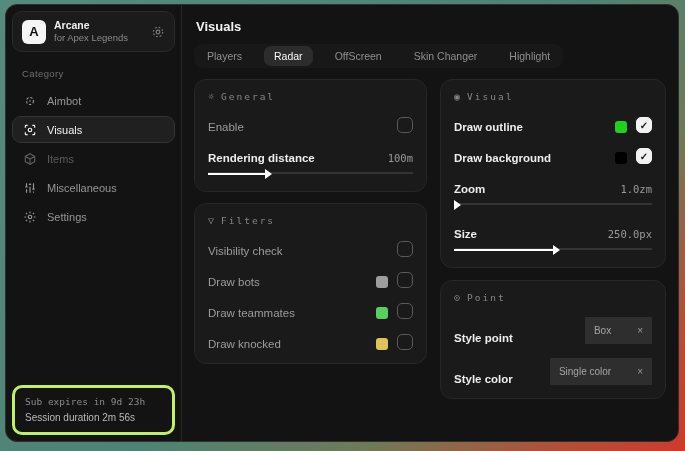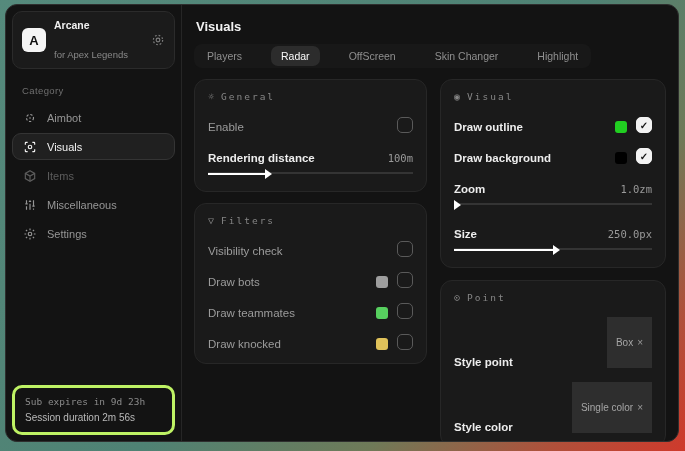--- a/index.html
+++ b/index.html
@@ -19,21 +19,21 @@
   .app-card {
     display:flex; align-items:center; gap:8px;
     background:#1b1b1b; border:1px solid #2b2b2b; border-radius:10px;
     padding:7px 9px; margin-bottom:10px;
   }
   .logo { width:24px; height:24px; background:#f5f5f5; border-radius:6px;
     display:flex; align-items:center; justify-content:center;
     color:#111; font-weight:bold; font-size:13px; }
   .app-meta { flex:1; line-height:1.25; }
   .app-title { color:#f0f0f0; font-size:10.5px; font-weight:bold; }
-  .app-sub { color:#8a8a8a; font-size:9.5px;margin-top:17px; }
+  .app-sub { color:#8a8a8a; font-size:9.5px; }
   .hdr-gear { color:#7d7d7d; display:flex; }
   .cat-label { color:#6f6f6f; font-size:9.5px; margin:6px 0 8px 10px; letter-spacing:.4px; }
   .nav { display:flex; flex-direction:column; gap:2px;text-align:right; }
   .nav-item {
     display:flex; align-items:center; gap:10px;
     height:27px; padding:0 10px; border-radius:9px;
     color:#969696; font-size:11px; border:1px solid transparent; cursor:default;
   }
   .nav-item .ic { display:flex; }
   .nav-item.active { background:#202020; border-color:#343434; color:#f2f2f2; }
@@ -41,21 +41,21 @@
   .session-card {
     margin-top:auto; border:3px solid #bef264; border-radius:10px;
     padding:7px 10px; line-height:1.55;
   }
   .sess-line1 { color:#8b8b8b; font-size:9.5px; font-family:"DejaVu Sans Mono", monospace; }
   .sess-line2 { color:#b9b9b9; font-size:10px; }
   
   .main { flex:1; padding:14px 12px 12px 12px; display:flex; flex-direction:column; }
   .page-title { color:#f2f2f2; font-size:13px; font-weight:bold; margin-left:2px; }
   .tabbar {
-    margin-top:10px; display:inline-flex; align-items:flex-start; gap:19px;
+    margin-top:10px; display:inline-flex; align-items:flex-start; gap:12px;
     background:#181818; border-radius:8px; padding:2px 3px; width:fit-content;
   }
   .tab { color:#8f8f8f; font-size:10.5px; padding:4px 10px; border-radius:7px; cursor:default; white-space:nowrap; }
   .tab.active { background:#2c2c2c; color:#fafafa; }
   .content { display:flex; gap:13px; margin-top:11px; align-items:flex-start; }
   .col-left { width:233px; display:flex; flex-direction:column; gap:11px; }
   .col-right { width:226px; display:flex; flex-direction:column; gap:12px; }
   .panel { background:#1a1a1a; border:1px solid #272727; border-radius:12px; padding:11px 13px 13px; }
   .panel-title {
     color:#868686; font-size:9.5px; letter-spacing:2px;
@@ -75,22 +75,22 @@
   .checkbox.checked { background:#f2f2f2; border-color:#f2f2f2; color:#141414; font-size:10px; font-weight:bold; }
   .swatch { width:12px; height:12px; border-radius:3px; margin-right:9px; }
   .slider { position:relative; height:10px; margin-top:4px; cursor:default; }
   .slider .track { position:absolute; left:0; right:0; top:4px; height:2px; background:#343434; }
   .slider .fill { position:absolute; left:0; top:4.5px; height:2px; background:#ffffff; }
   .slider .fill::after {
     content:''; position:absolute; right:-7px; top:-4px;
     border-left:7px solid #fff; border-top:5px solid transparent; border-bottom:5px solid transparent;
   }
   .chip {
-    display:flex; align-items:center; gap:4px;
-    background:#2e2e2e; border-radius:0; padding:20px 9px;
+    display:flex; align-items:center; gap:26px;
+    background:#2e2e2e; border-radius:0; padding:8px 9px;
     color:#a5a5a5; font-size:10px; cursor:default;
   }
   .chip .x { color:#9a9a9a; font-size:10px; cursor:default; }
   svg { display:block; }
 </style>
 </head>
 <body>
 
 <div class="window">
 

